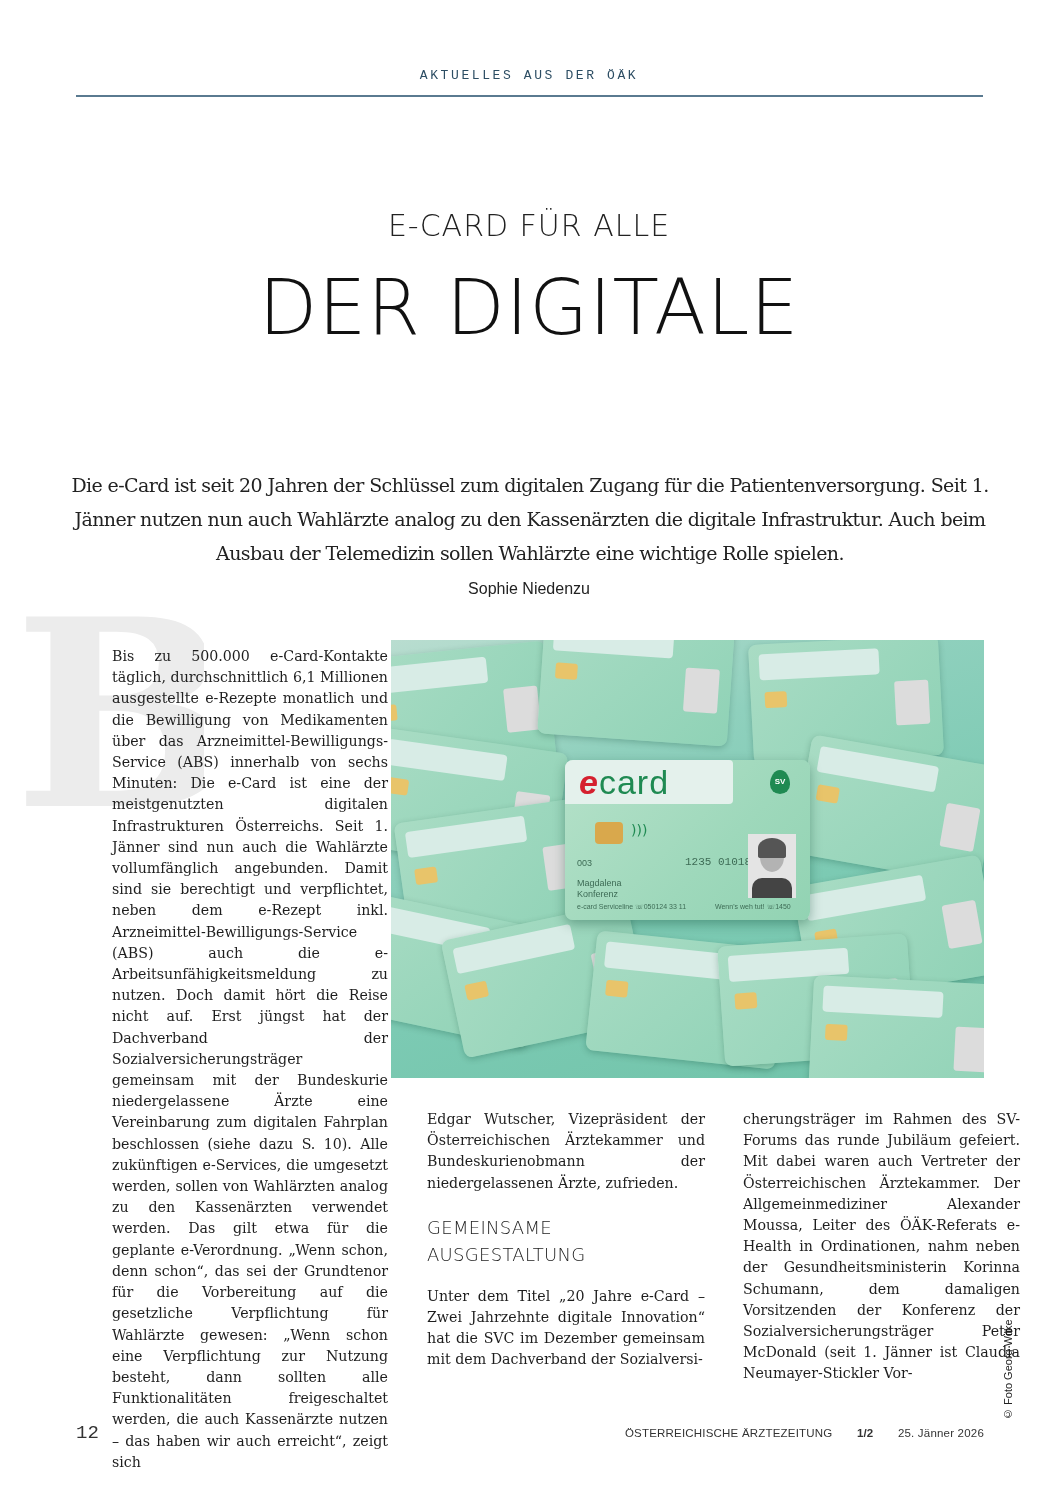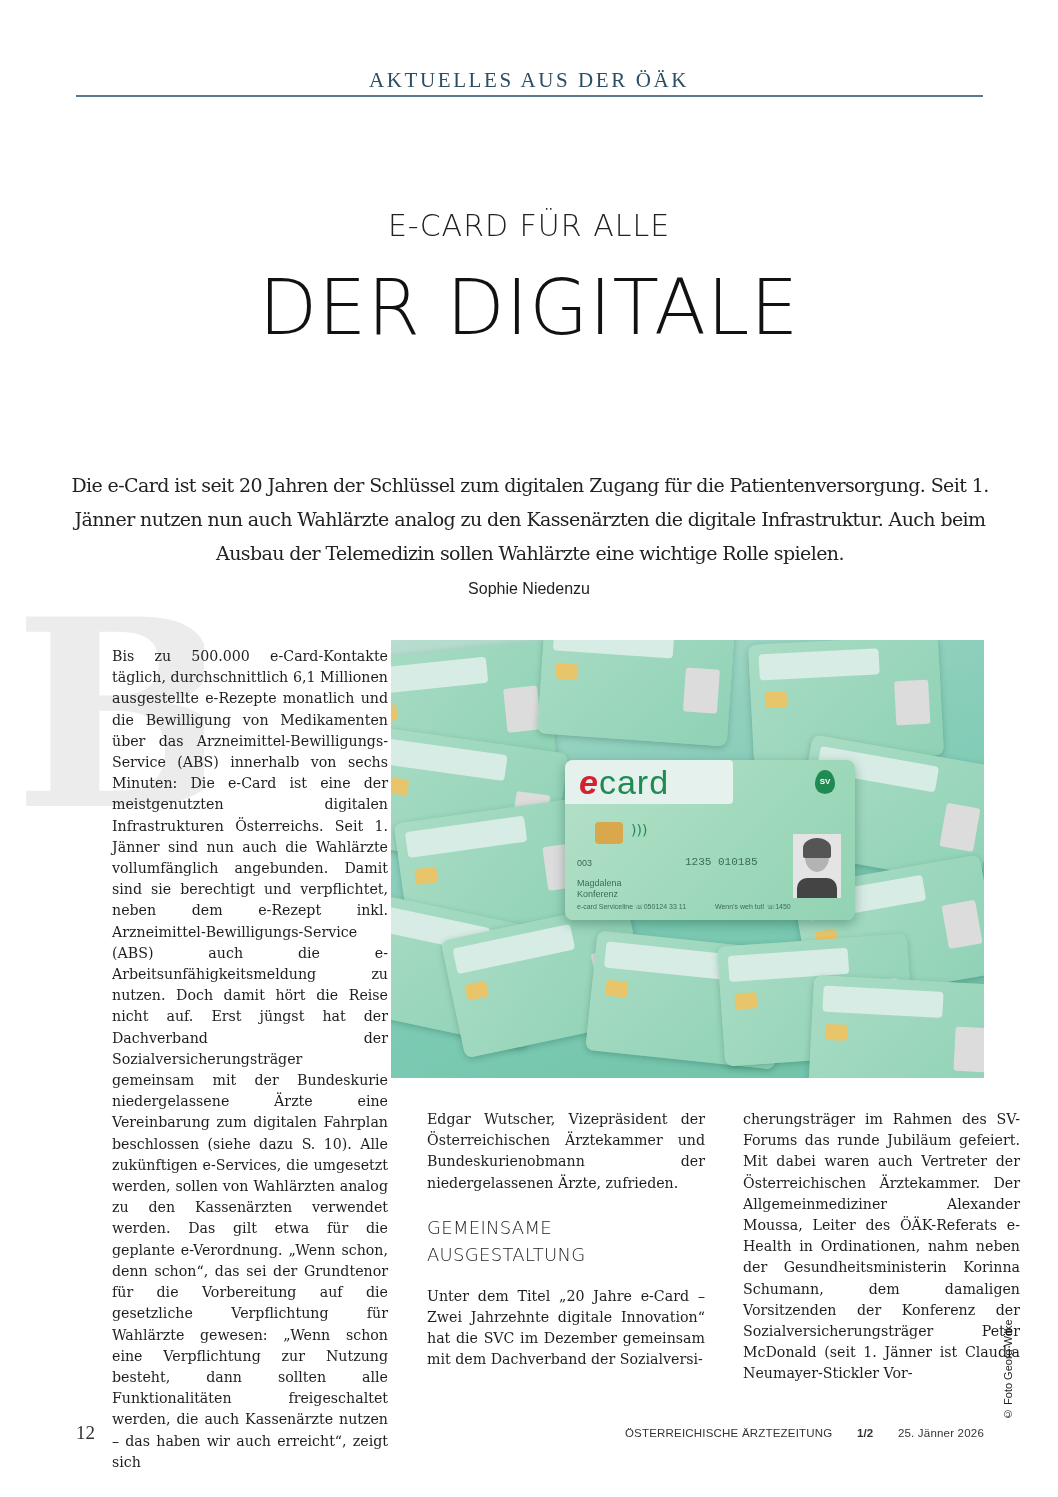--- a/index.html
+++ b/index.html
@@ -1,20 +1,20 @@
 <!DOCTYPE html>
 <html><head>
 <meta charset="utf-8">
 <style>
   html, body { margin: 0; padding: 0; background: #ffffff; }
   body { width: 1058px; height: 1497px; position: relative; overflow: hidden; color: #1a1a1a; }
 
   .section-label {
     position: absolute; left: 0; width: 1058px; top: 68px; text-align: center;
-    font-family: Liberation Serif, serif; font-size: 21px; letter-spacing: 2.6px;
+    font-family: Liberation Mono, monospace; font-size: 13px; letter-spacing: 2.6px;
     color: #2c4d63;
   }
   .section-rule { position: absolute; left: 76px; width: 907px; top: 95px; height: 2px; background: #5a7a90; }
 
   .kicker {
     position: absolute; left: 0; width: 1058px; top: 208px; text-align: center;
     font-family: "DejaVu Sans", sans-serif; font-weight: 200; font-size: 30px; letter-spacing: 1px; color: #222;
   }
   .headline {
     position: absolute; left: 0; width: 1058px; top: 268px; text-align: center;
@@ -60,21 +60,21 @@
   .bgcard {
     position: absolute; width: 190px; height: 120px; border-radius: 8px;
     background: linear-gradient(135deg, #a9dcc4, #8fd2b6);
     box-shadow: 0 2px 6px rgba(0,60,40,0.25);
   }
   .bgcard .band { position:absolute; left:10px; top:10px; width:120px; height:26px; background:#d8ece6; border-radius:4px; }
   .bgcard .chip { position:absolute; left:14px; top:48px; width:22px; height:16px; background:#e8c46a; border-radius:3px; }
   .bgcard .face { position:absolute; right:12px; top:44px; width:34px; height:44px; background:#dcdcdc; border-radius:3px; }
 
   .hero-card {
-    position: absolute; left: 565px; top: 760px; width: 290px; height: 160px; border-radius: 8px;
+    position: absolute; left: 565px; top: 760px; width: 245px; height: 160px; border-radius: 8px;
     background: linear-gradient(135deg, #b5e1c9 0%, #9ed8bb 60%, #92d3b3 100%);
     box-shadow: 0 4px 12px rgba(0,60,40,0.35);
   }
   .hero-card .logo-band {
     position:absolute; left:0; top:0; width:168px; height:44px; background:#e4f1ec; border-radius:8px 4px 4px 0;
     font-family: "Liberation Sans", sans-serif; font-size: 34px; line-height: 44px; padding-left: 14px; color:#1f8a52;
     box-sizing: border-box; letter-spacing: 1px;
   }
   .hero-card .logo-band .e { color:#d5202e; font-style: italic; font-weight: bold; }
   .hero-card .sv {
@@ -93,21 +93,21 @@
   .hero-card .photo-id .body { position:absolute; left:4px; top:44px; width:40px; height:22px; background:#444; border-radius:10px 10px 0 0; }
 
   .credit {
     position: absolute; left: 1002px; top: 1310px; width: 14px; height: 110px;
     font-family: "Liberation Sans", sans-serif; font-size: 11px; color: #222;
     writing-mode: vertical-rl; transform: rotate(180deg); white-space: nowrap;
   }
 
   .folio {
     position: absolute; left: 76px; top: 1422px;
-    font-family: Liberation Serif, serif; font-size: 19px; color: #333;
+    font-family: Liberation Mono, monospace; font-size: 19px; color: #333;
   }
   .footer-right {
     position: absolute; right: 74px; top: 1427px;
     font-family: "Liberation Sans", sans-serif; font-size: 11.5px; color: #333; letter-spacing: 0.2px;
   }
   .footer-right b { font-weight: bold; margin: 0 21px; }
 </style>
 </head>
 <body>
 

